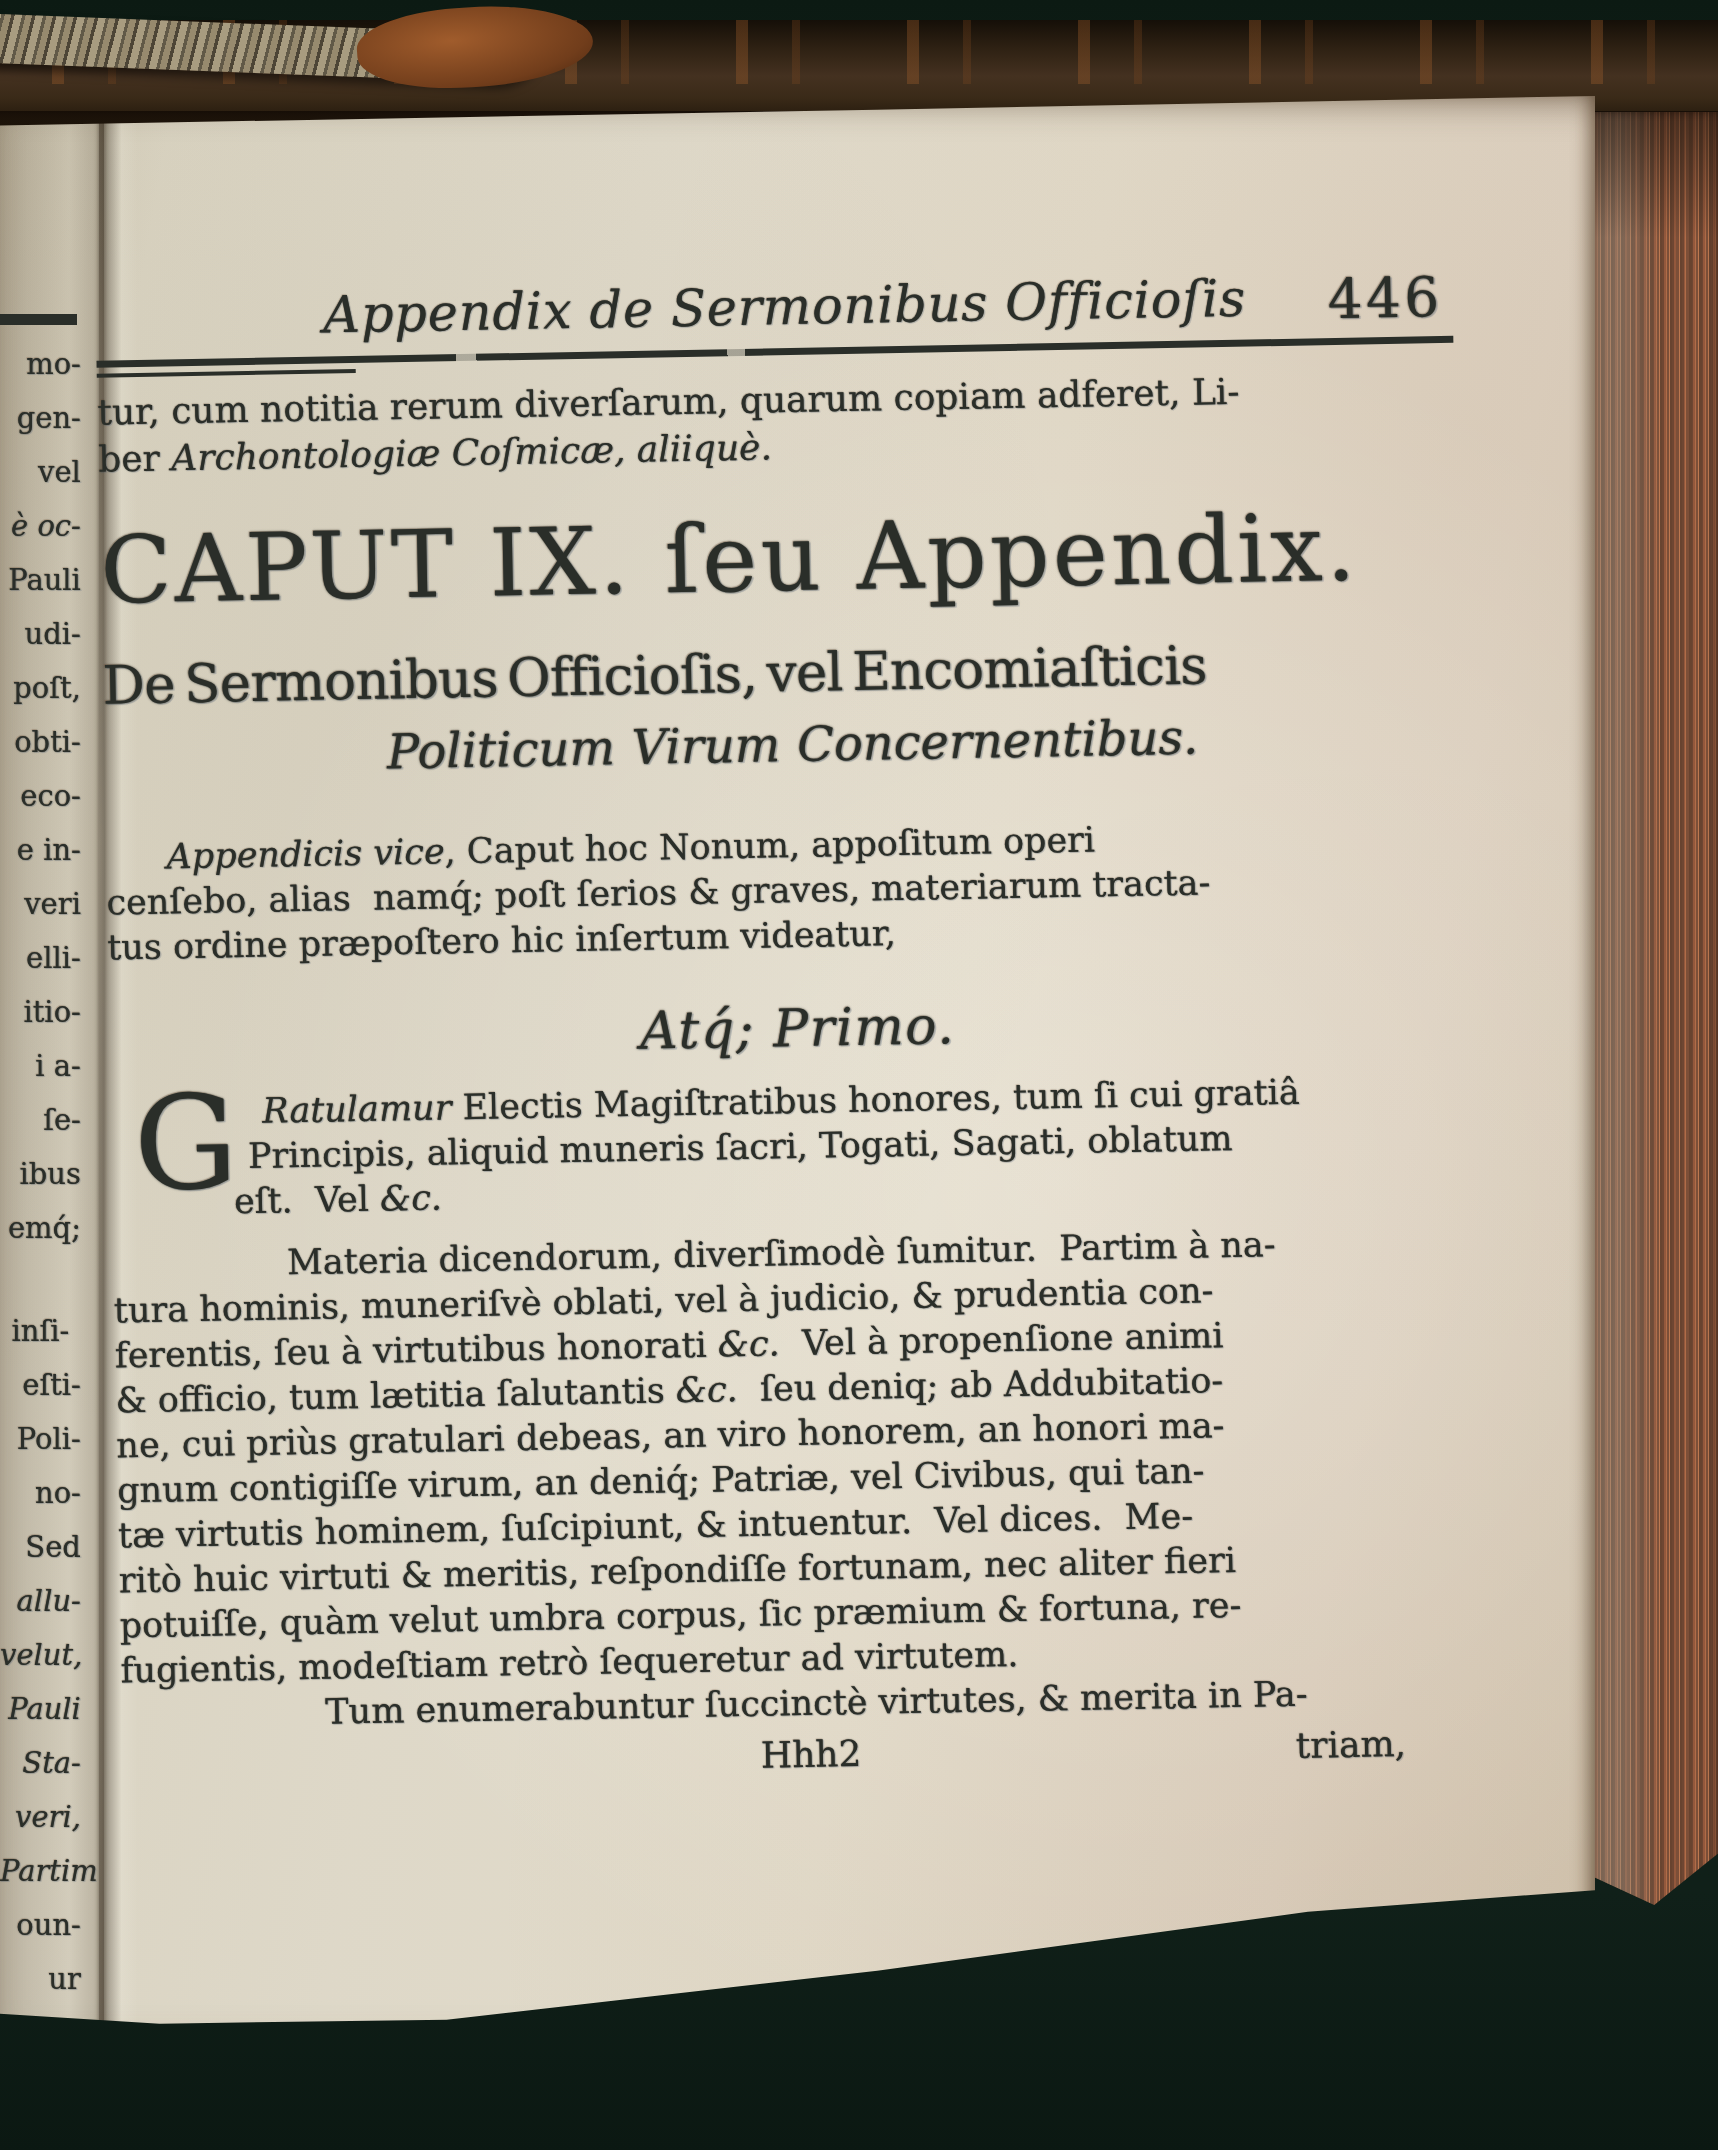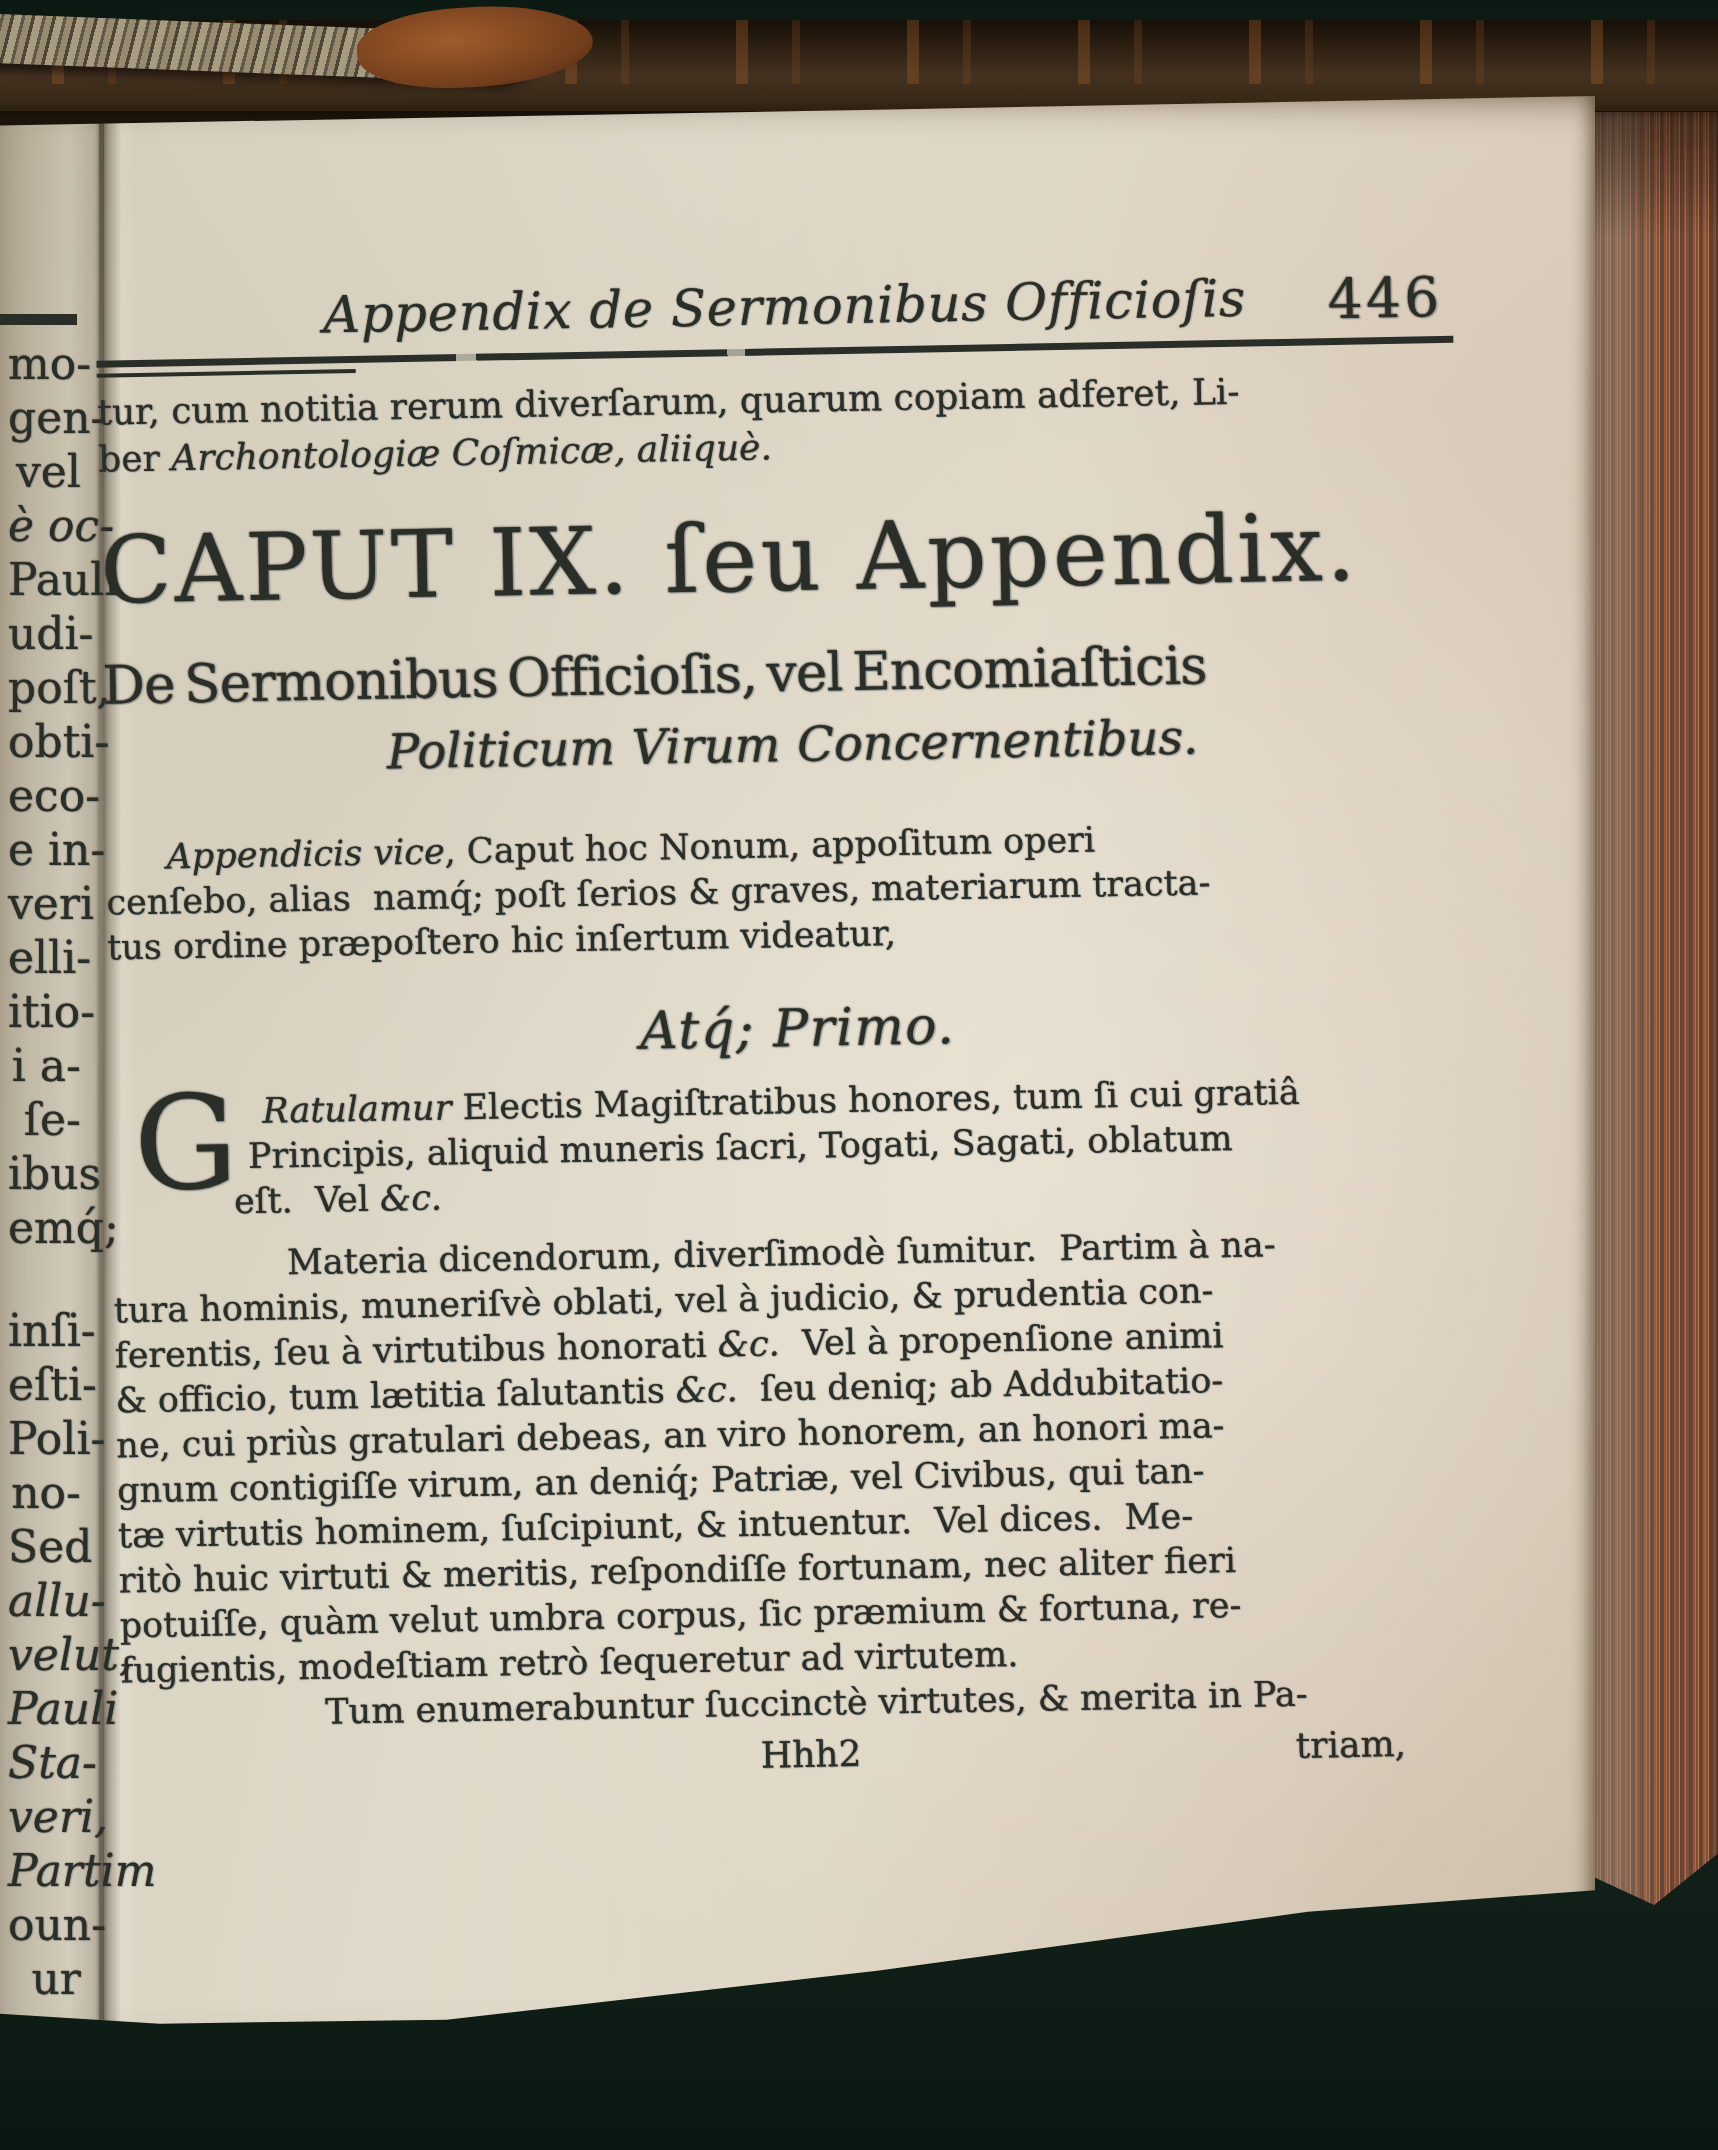--- a/index.html
+++ b/index.html
@@ -53,21 +53,21 @@
 
   
   .ink{color:#2a2e29;
     text-shadow:0 0 1.3px rgba(42,46,41,.85),1.3px 1px 0 rgba(80,100,130,.20),-0.8px -0.7px 0 rgba(140,80,40,.16);}
   .heavy{text-shadow:0 0 2.1px rgba(40,44,39,.95),1.8px 1.3px 0 rgba(80,100,130,.24),-1px -0.8px 0 rgba(140,80,40,.2);}
   .it{font-style:italic;}
 
   
   .margin-rule{position:absolute;left:0;top:218px;width:77px;height:11.4px;background:#2a2e29;}
   .margin-col{position:absolute;left:0;top:241px;width:85px;text-align:right;}
-  .frag{font-size:44px;line-height:54px;white-space:pre;padding-right:4.1px;padding-left:8px;}
+  .frag{font-size:29px;line-height:54px;white-space:pre;padding-right:4.1px;}
 
   
   .text-block{position:absolute;left:106px;top:173px;width:1378px;
     transform:rotate(-1.05deg);transform-origin:50% 40%;}
   .runhead{position:relative;height:75px;}
   .runhead .title{display:block;text-align:center;font-style:italic;font-size:51px;line-height:75px;letter-spacing:0.8px;}
   .runhead .pageno{position:absolute;right:31px;top:4.9px;font-size:55px;line-height:70px;letter-spacing:3.3px;}
   .rule{height:7.3px;margin-top:4.1px;width:98.5%;
     background:linear-gradient(90deg,#2a2e29 0 26.5%,rgba(42,46,41,.25) 26.5% 28%,#2a2e29 28% 46.5%,rgba(42,46,41,.3) 46.5% 47.8%,#2a2e29 47.8% 100%);}
   .rule2{height:4.1px;width:259px;margin-top:5.7px;background:#2a2e29;}
@@ -111,21 +111,21 @@
         <div class="frag">obti-</div>
         <div class="frag">eco-</div>
         <div class="frag">e in-</div>
         <div class="frag">veri</div>
         <div class="frag">elli-</div>
         <div class="frag">itio-</div>
         <div class="frag">i a-</div>
         <div class="frag">ſe-</div>
         <div class="frag">ibus</div>
         <div class="frag">emq́;</div>
-        <div class="frag" style="margin-top: 49px;">inſi-</div>
+        <div class="frag" style="margin-top: 49px; text-align: center;">inſi-</div>
         <div class="frag">eſti-</div>
         <div class="frag">Poli-</div>
         <div class="frag">no-</div>
         <div class="frag">Sed</div>
         <div class="frag it">allu-</div>
         <div class="frag it">velut,</div>
         <div class="frag it">Pauli</div>
         <div class="frag it">Sta-</div>
         <div class="frag it">veri,</div>
         <div class="frag it">Partim</div>

